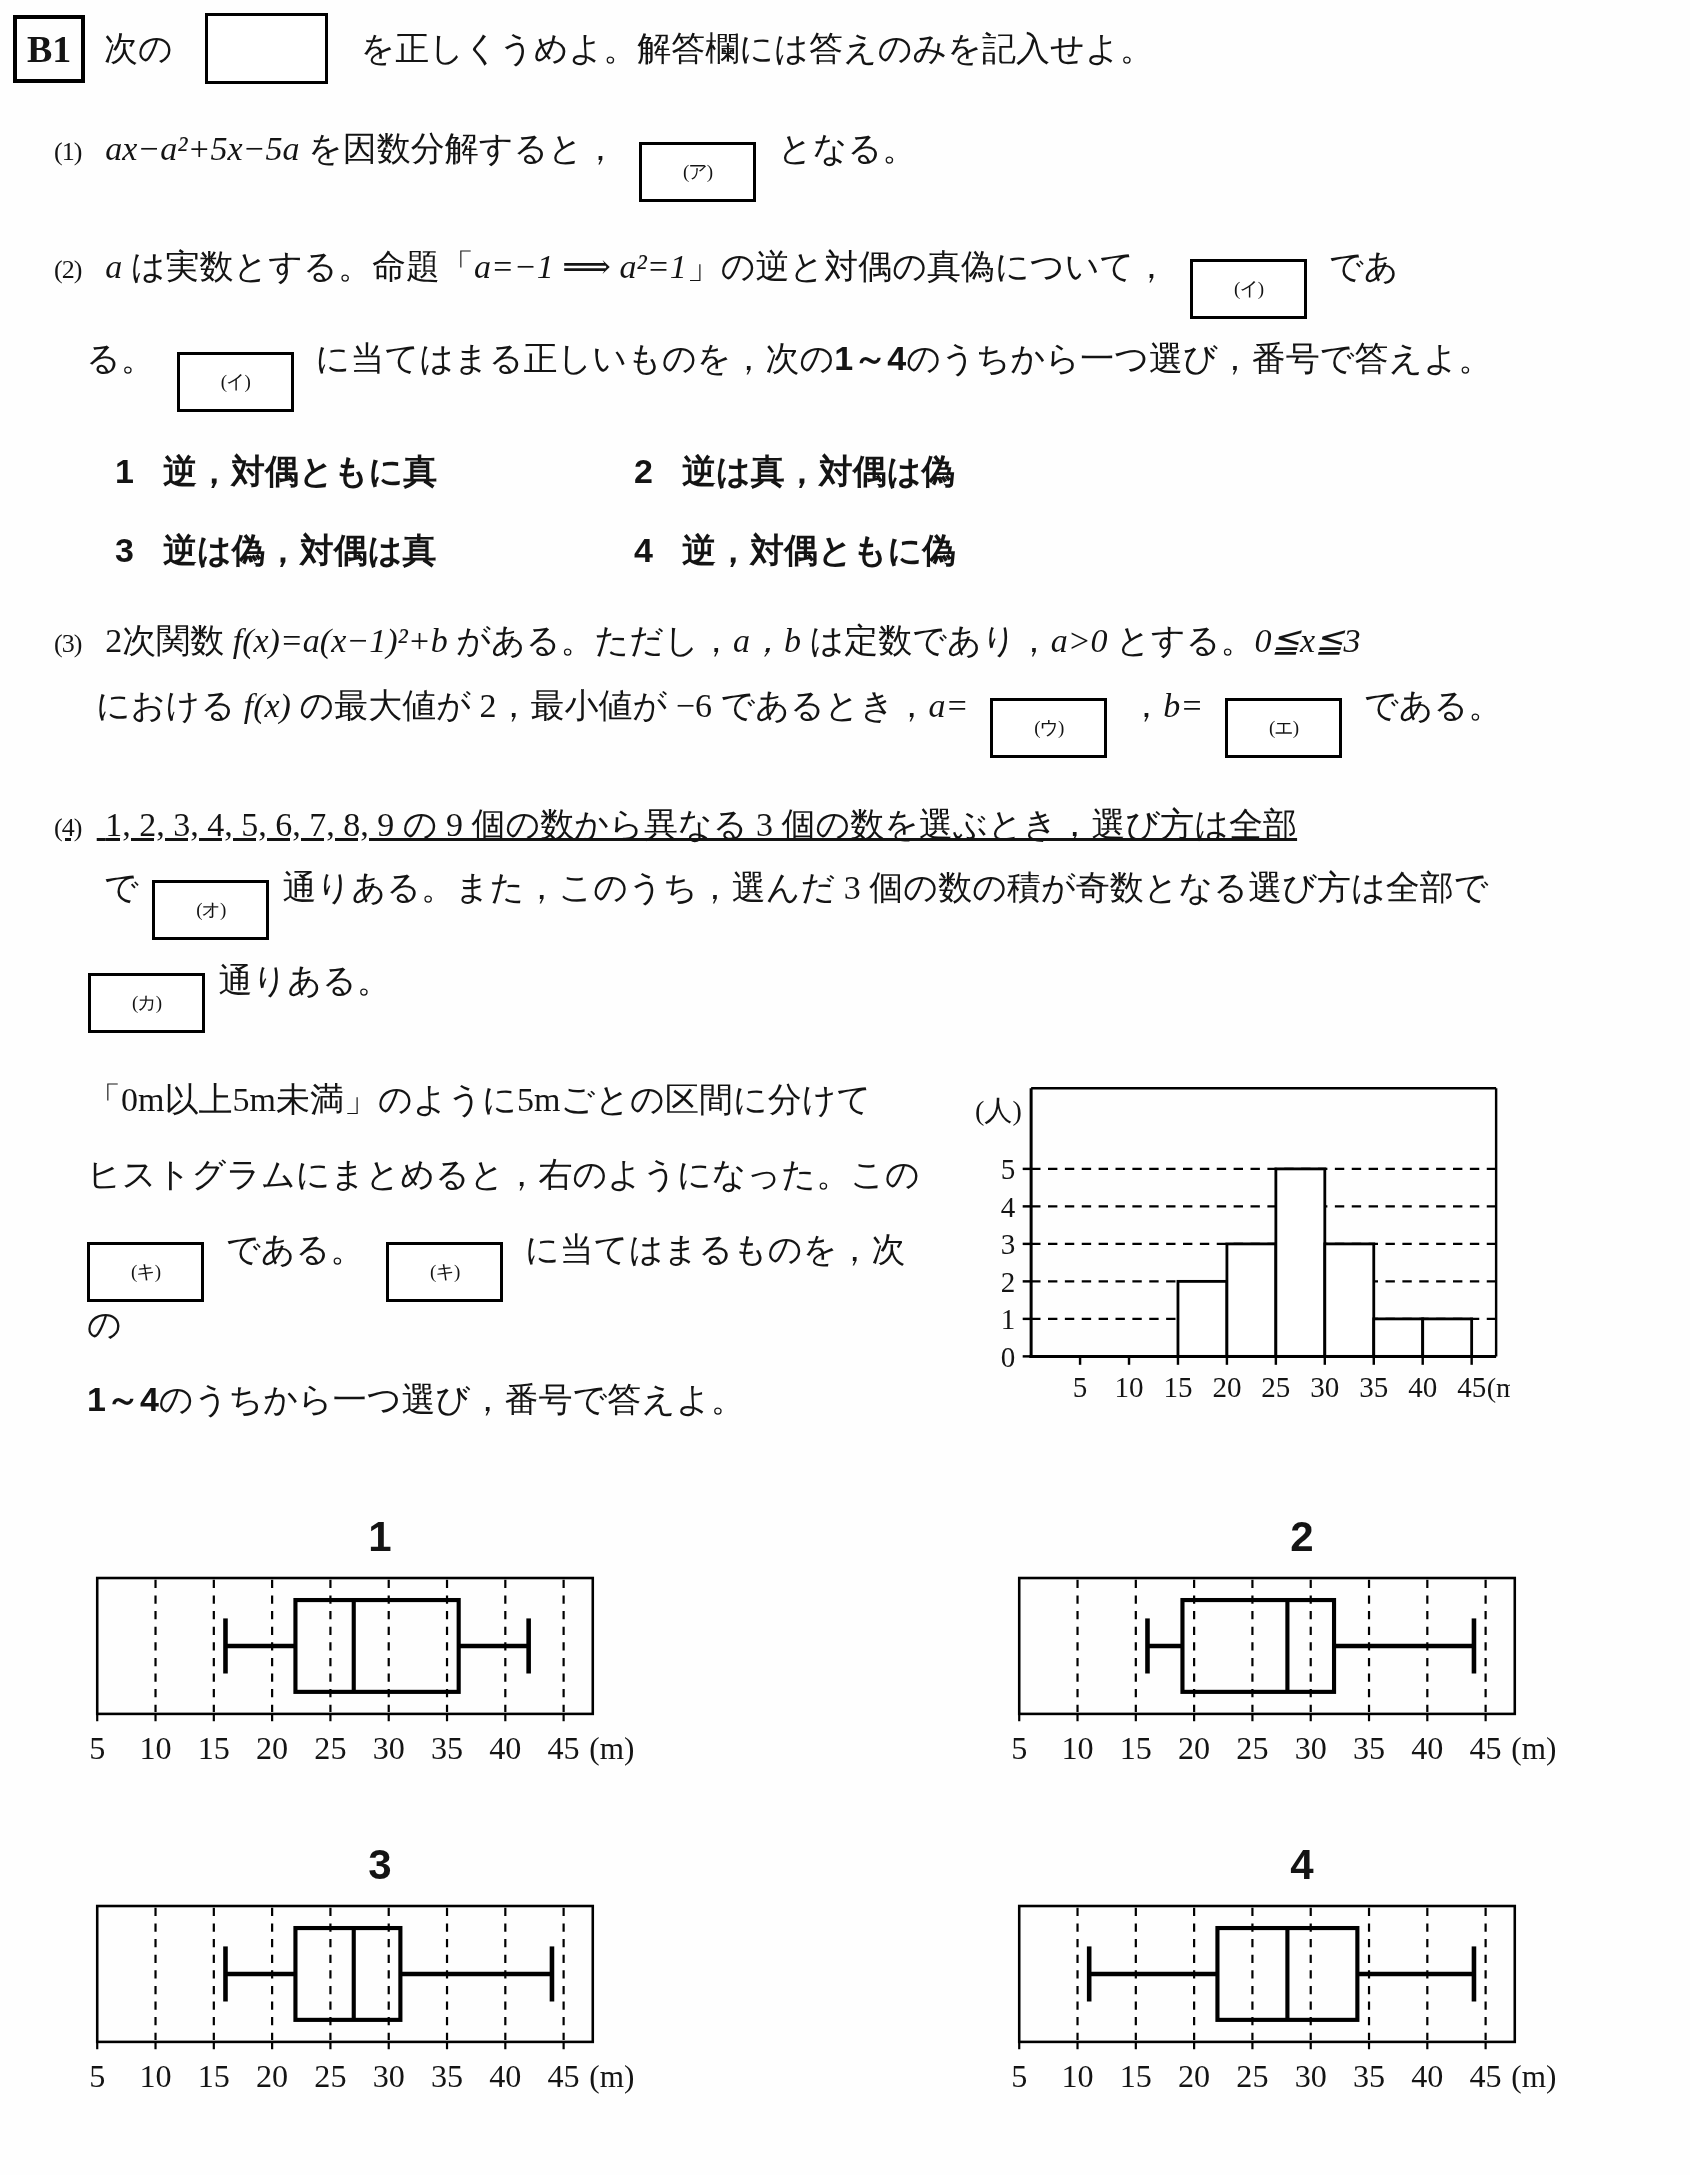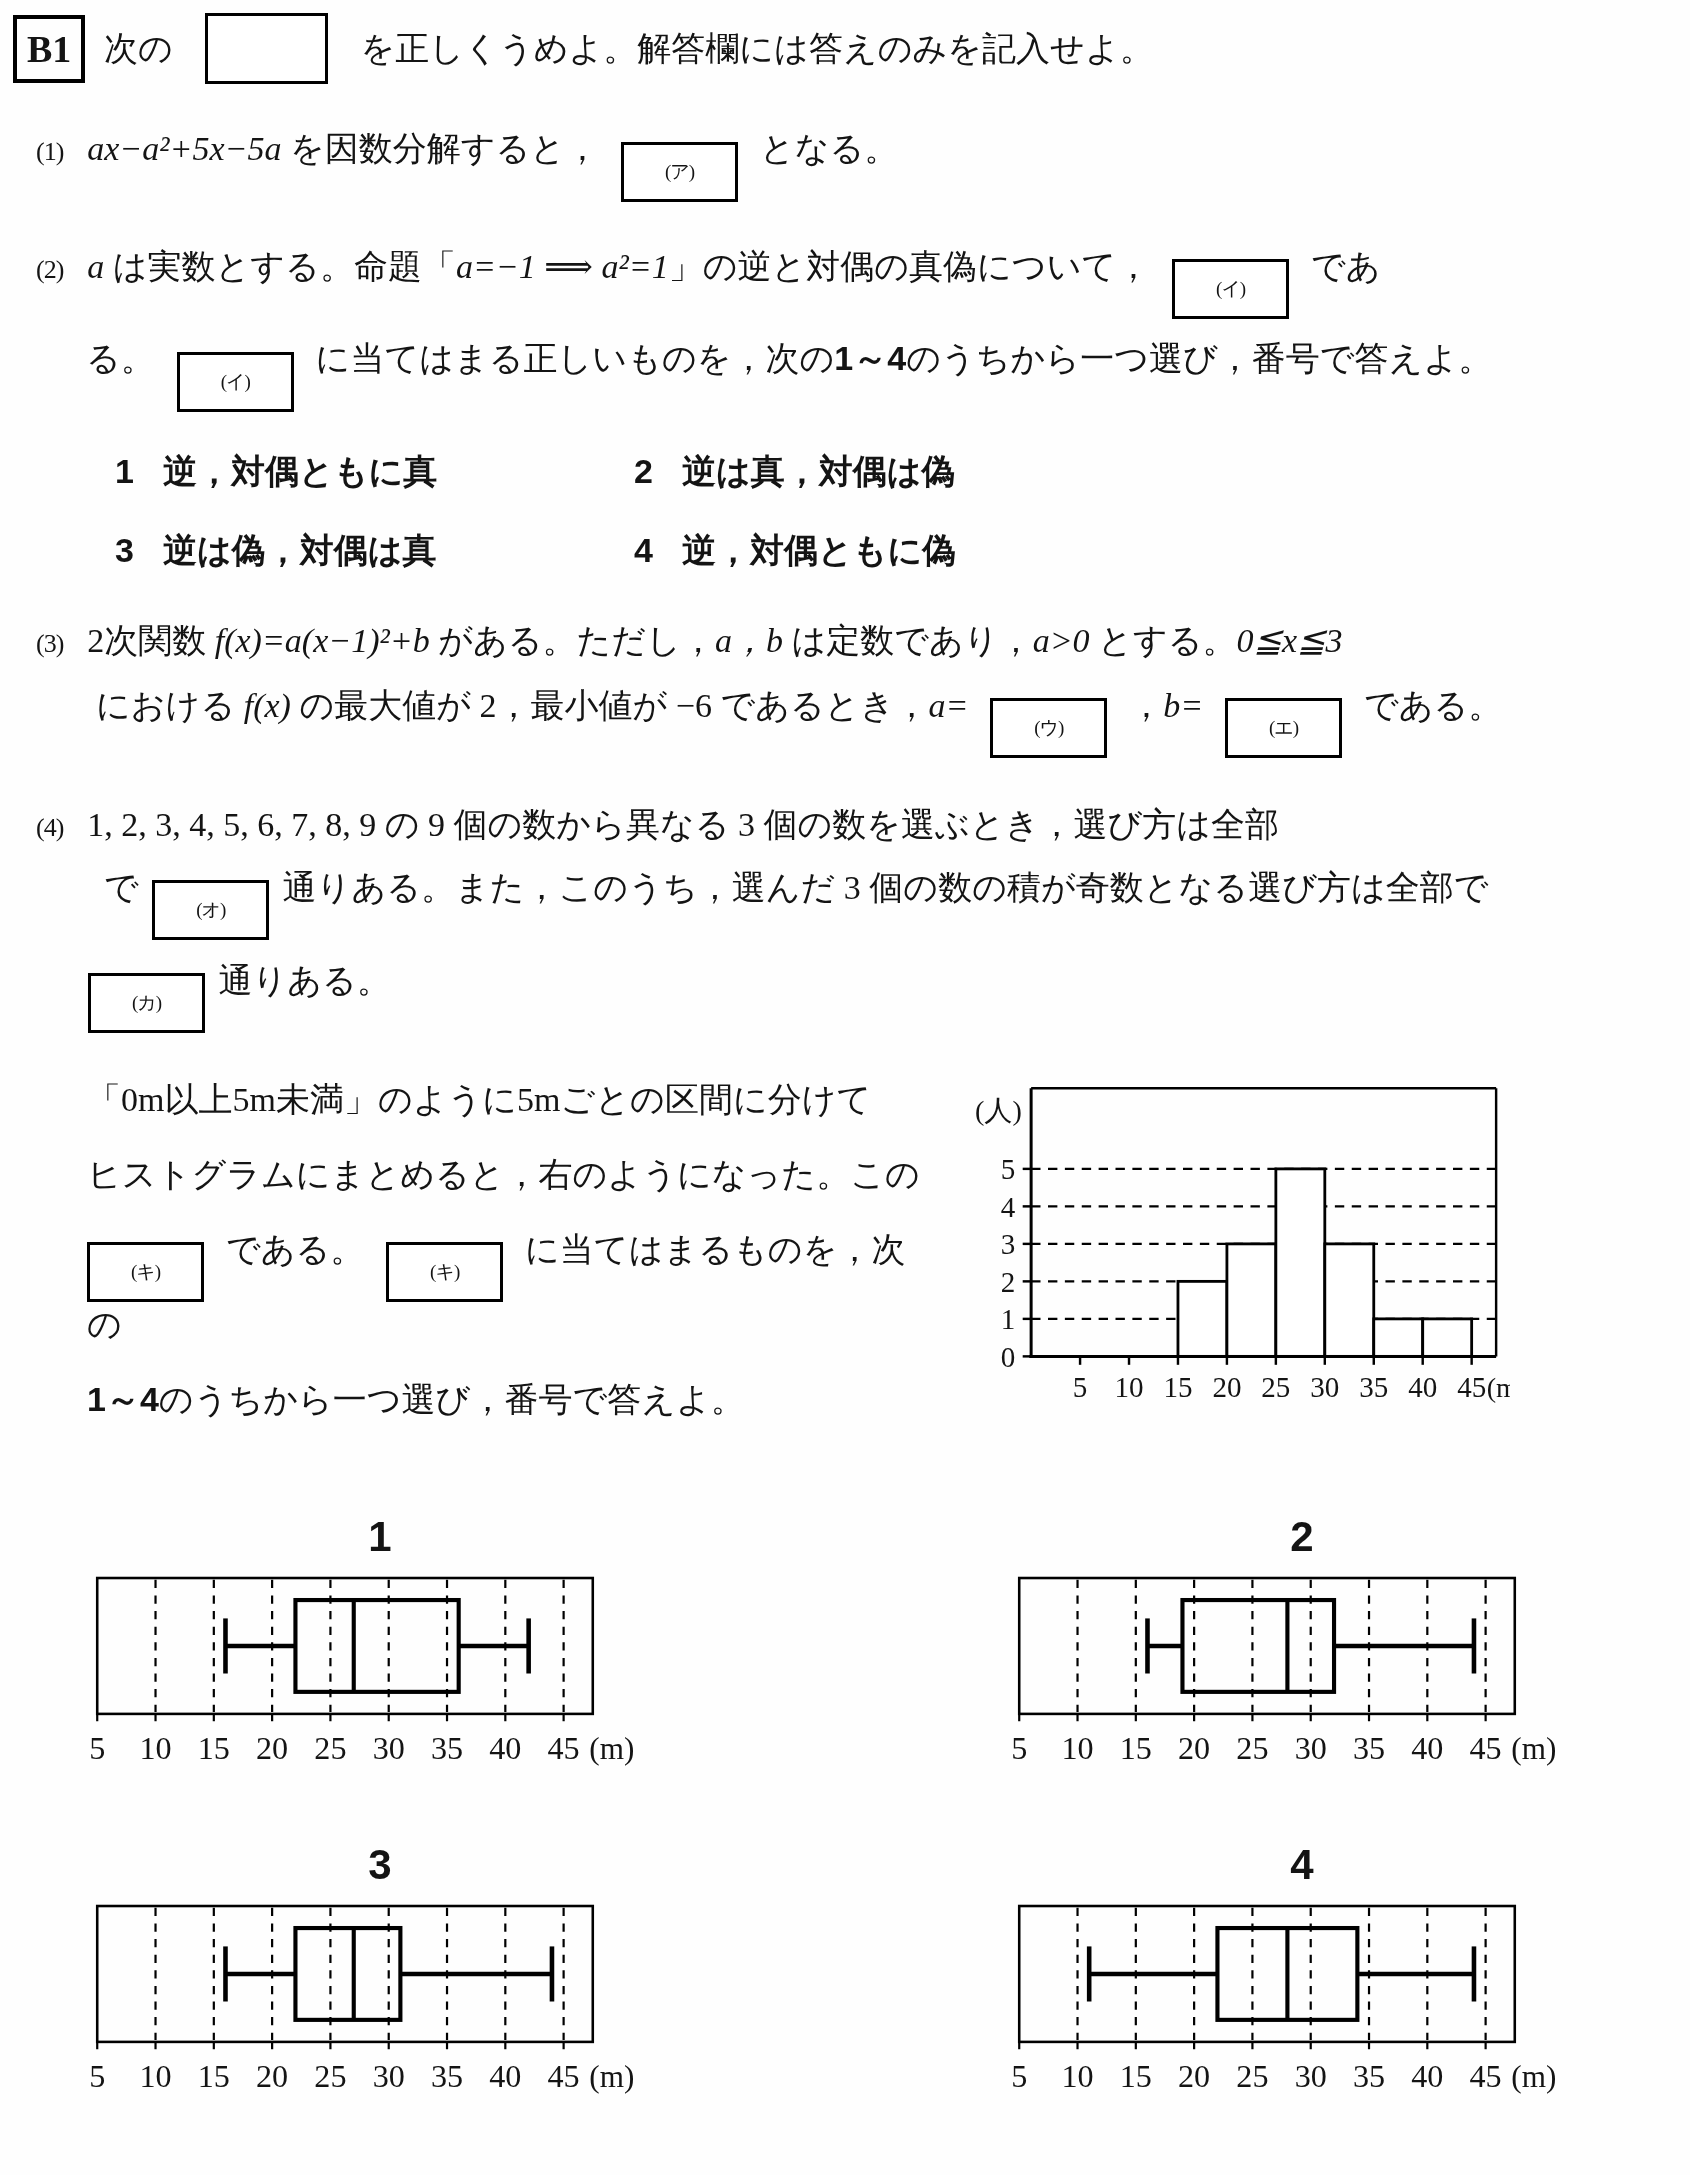--- a/index.html
+++ b/index.html
@@ -16,34 +16,34 @@
     width:117px;height:60px;border:3.8px solid #000;box-sizing:border-box;
     margin:0 13.4px;vertical-align:-17.3px;background:#fff;flex:none;
   }
   .ansbox-label{font-size:19px;letter-spacing:-1px;}
   .header-row{display:flex;align-items:center;gap:19px;margin:13.4px 0 0 13.4px;}
   .b1{
     border:4.8px solid #000;font-weight:bold;font-size:38px;
     padding:1.9px 9.6px;line-height:56px;flex:none;
   }
   .blankbox{width:123px;height:71px;vertical-align:-23px;}
-  .line{margin-left:36px;}
+  .line{margin-left:54px;}
   .lp1{margin-top:42px;}
   .lp2a{margin-top:42px;}
   .lp2b{margin-top:17.3px;margin-left:86px;}
   .opts{
     display:grid;grid-template-columns:519px auto;row-gap:33px;
     margin:37px 0 0 115px;font-size:34px;
   }
   .opt{display:flex;align-items:baseline;}
   .opt-num{font-family:"Liberation Sans","DejaVu Sans",sans-serif;font-weight:bold;margin-right:29px;}
   .opt-label{font-family:"Liberation Sans","DejaVu Sans",sans-serif;font-weight:bold;}
   .lp3a{margin-top:44px;}
   .lp3b{margin-top:19px;margin-left:96px;}
-  .lp4a{margin-top:44px;}
+  .lp4a{margin-top:44px;text-decoration:underline;}
   .lp4b{margin-top:17.3px;margin-left:104px;}
   .lp4c{margin-top:17.3px;margin-left:88px;}
   .p5-row{display:flex;margin:44px 58px 0 54px;}
   .p5-text{width:874px;flex:none;}
   .p5-line{margin:0 0 29px 33px;}
   .p5-first{margin-left:0;}
   .hist-wrap{flex:none;margin-left:48px;margin-top:0;}
   .hist-svg{width:534px;height:330px;display:block;}
   .plots{
     display:grid;grid-template-columns:596px 596px;justify-content:space-between;

